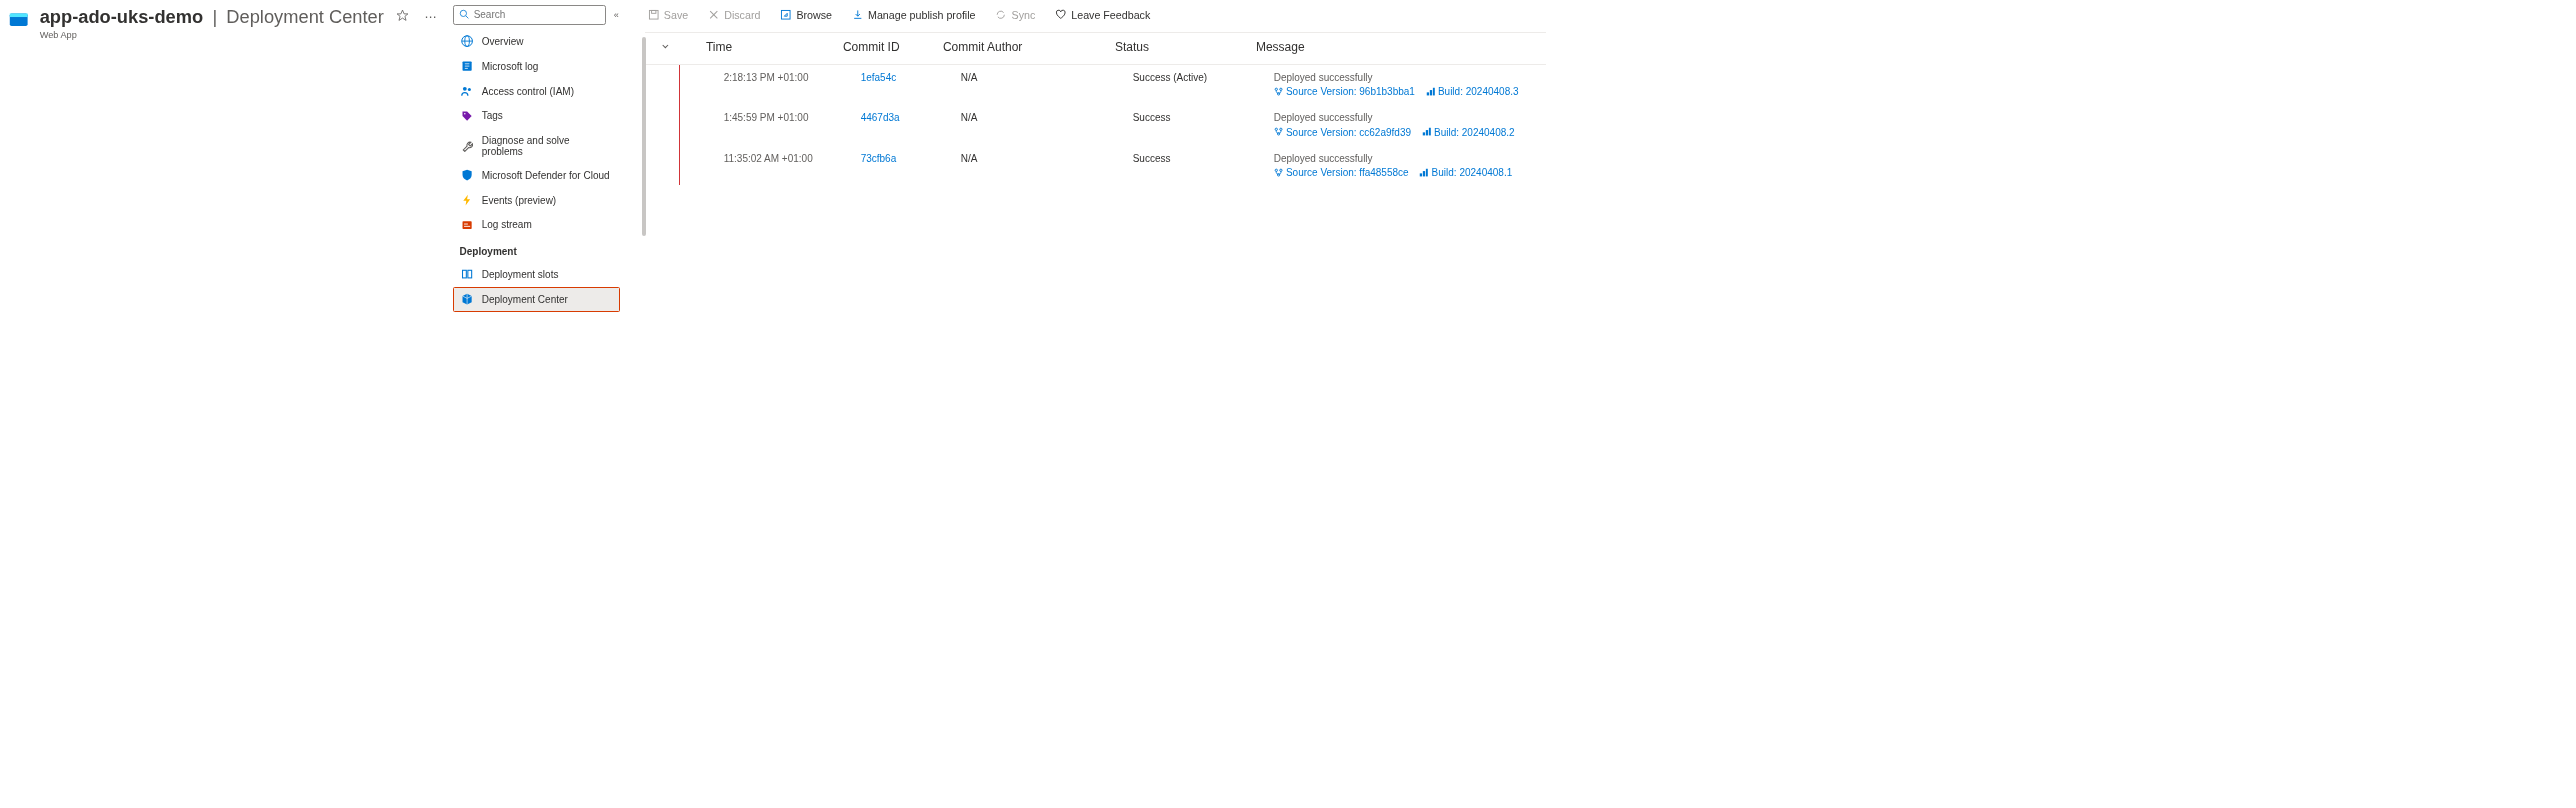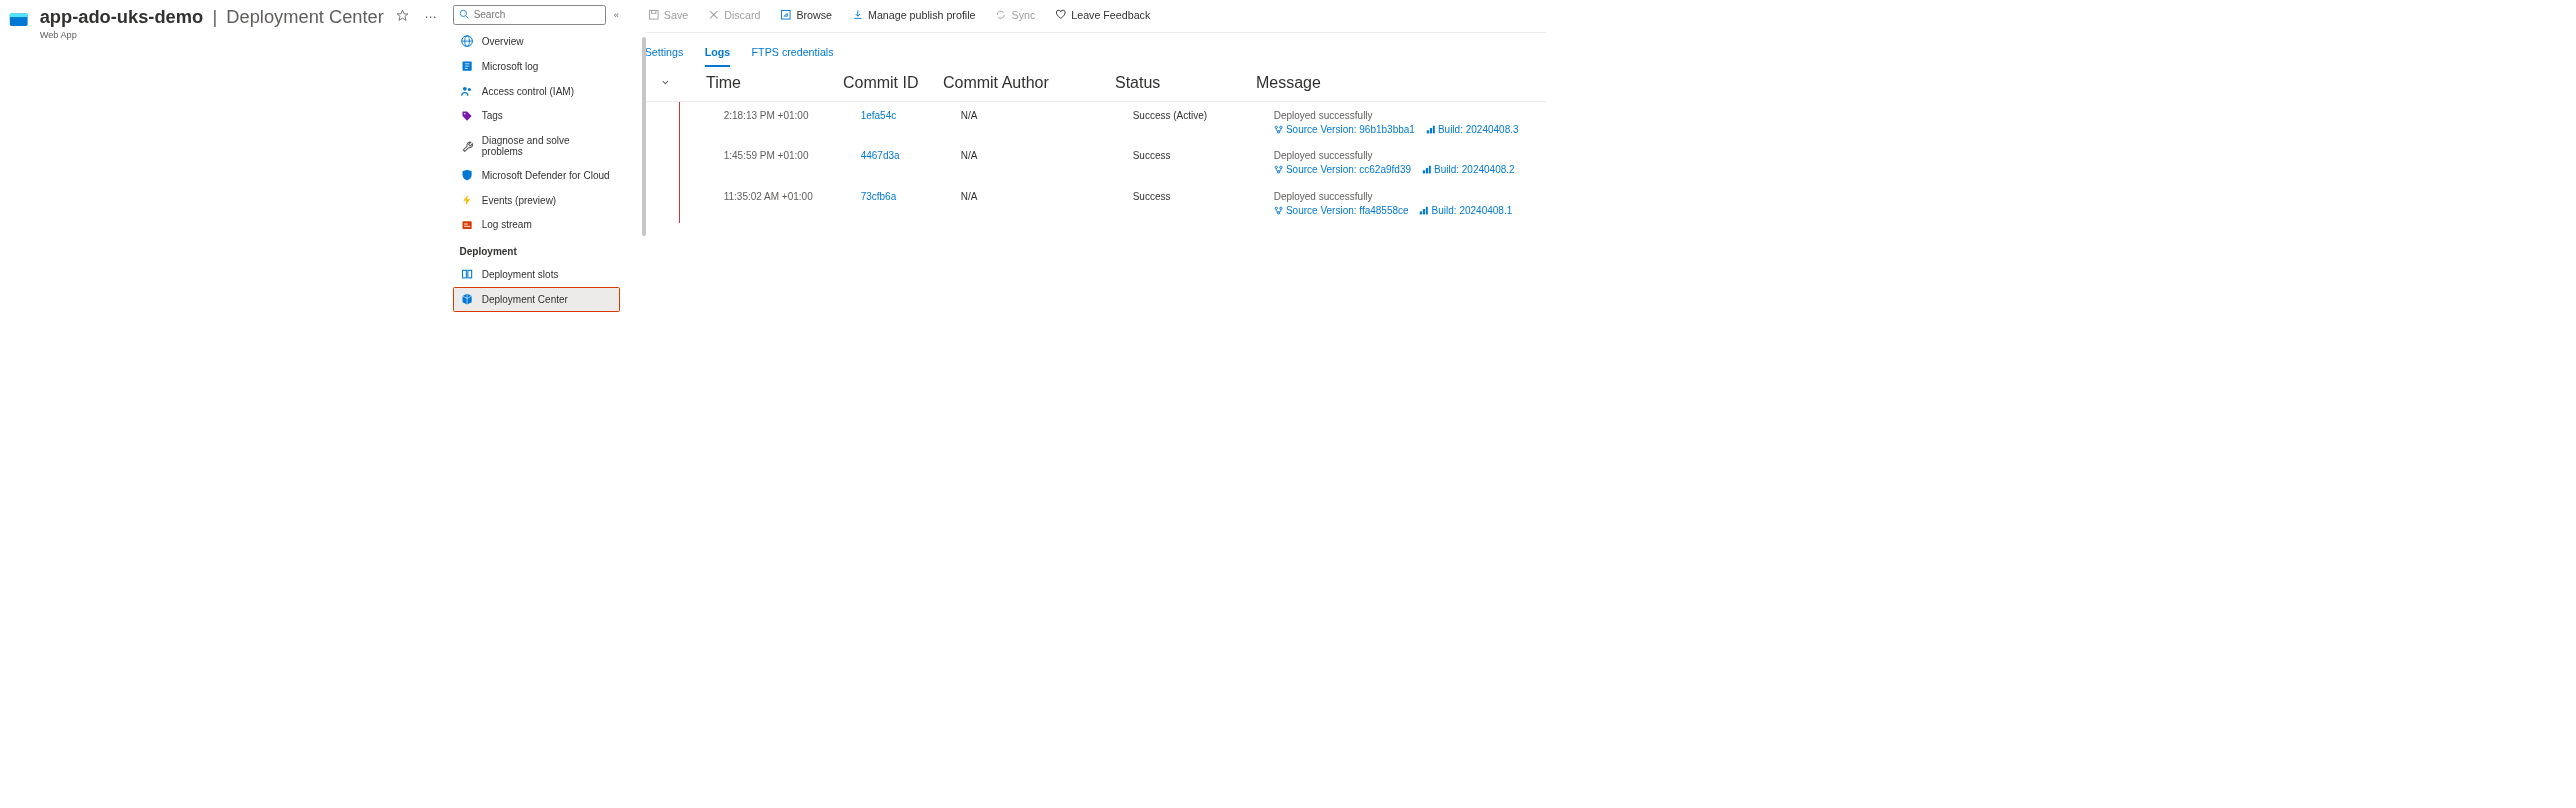--- a/index.html
+++ b/index.html
@@ -42,21 +42,21 @@
     .tool-btn.disabled { color: #a19f9d; cursor: default; }
     .tool-icon { width: 11.5px; height: 11.5px; display: inline-flex; align-items: center; justify-content: center; }
 
     .tabs { display: flex; gap: 21.4px; padding: 13.7px 0 0 0; }
     .tab { background: none; border: none; cursor: pointer; font-size: 10.7px; color: #0078d4; padding: 0 0 6.1px 0; border-bottom: 2.3px solid transparent; }
     .tab.active { font-weight: 600; border-bottom-color: #0078d4; }
 
     .subtoolbar { display: flex; align-items: center; gap: 15.3px; padding: 12.2px 0 10.7px 0; }
 
     .table-wrap { width: 901px; }
-    .thead { display: flex; align-items: center; padding: 7.6px 0 9.2px 15.3px; border-bottom: 0.8px solid #edebe9; color: #323130; font-size: 16px; }
+    .thead { display: flex; align-items: center; padding: 7.6px 0 9.2px 15.3px; border-bottom: 0.8px solid #edebe9; color: #323130; font-size: 12px; }
     .col-caret { width: 46px; }
     .col-time { width: 137px; }
     .col-commit { width: 100px; }
     .col-author { width: 172px; }
     .col-status { width: 141px; }
     .col-msg { flex: 1; }
     .chev { width: 10.7px; height: 10.7px; display: inline-flex; }
 
     .group-row { display: flex; align-items: center; padding: 10.7px 0 7.6px 15.3px; border-left: 1.5px solid #d13438; margin-left: 34px; }
     .group-caret { width: 31px; display: flex; }
@@ -273,25 +273,20 @@
         <button class="tool-btn">
           <span class="tool-icon">
               <svg viewBox="0 0 16 16" width="11.5" height="11.5" fill="none" stroke="#323130" stroke-width="1.3">
                 <path d="M8 13S2 9 2 5.5A3 3 0 018 4a3 3 0 016 1.5C14 9 8 13 8 13z"></path>
               </svg>
             </span>
           <span>Leave Feedback</span>
         </button>
       </div>
 
-      <div class="tabs">
-        <button class="tab">Settings</button>
-        <button class="tab active">Logs</button>
-        <button class="tab">FTPS credentials</button>
-      </div>
 
 
       <div class="table-wrap">
         <div class="thead">
           <div class="col-caret">
             <span class="chev">
               <svg viewBox="0 0 16 16" width="10.7" height="10.7" fill="none" stroke="#605e5c" stroke-width="1.5">
                   <polyline points="4,6 8,10 12,6"></polyline>
                 </svg>
             </span>

